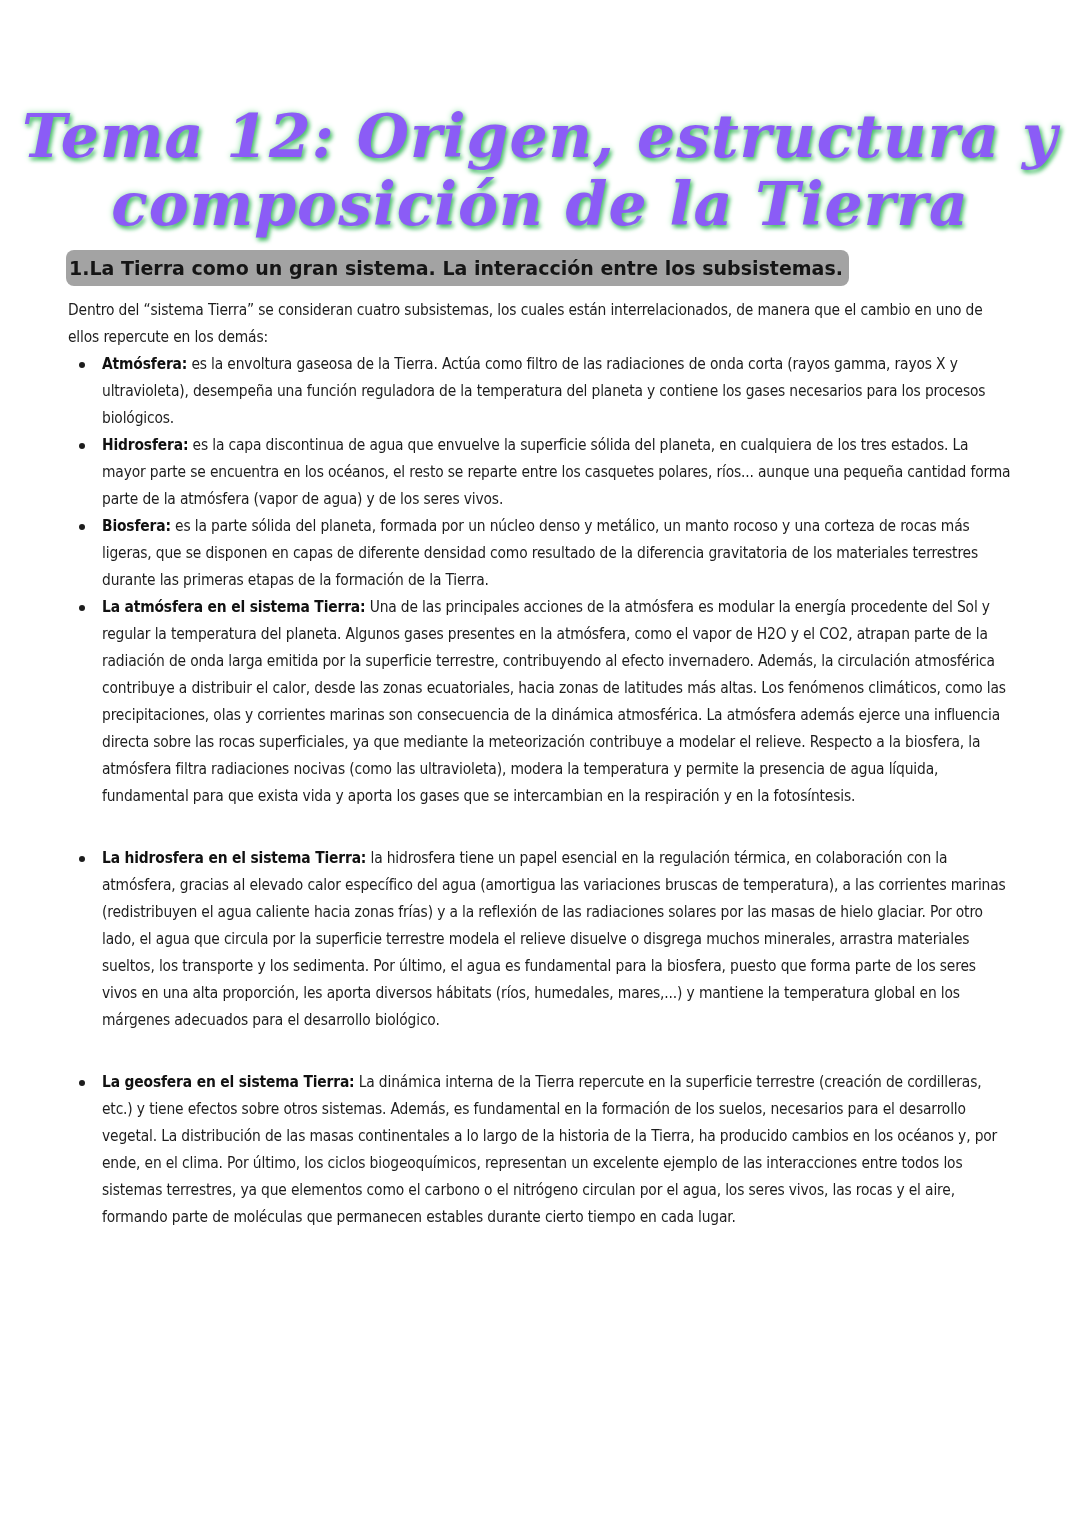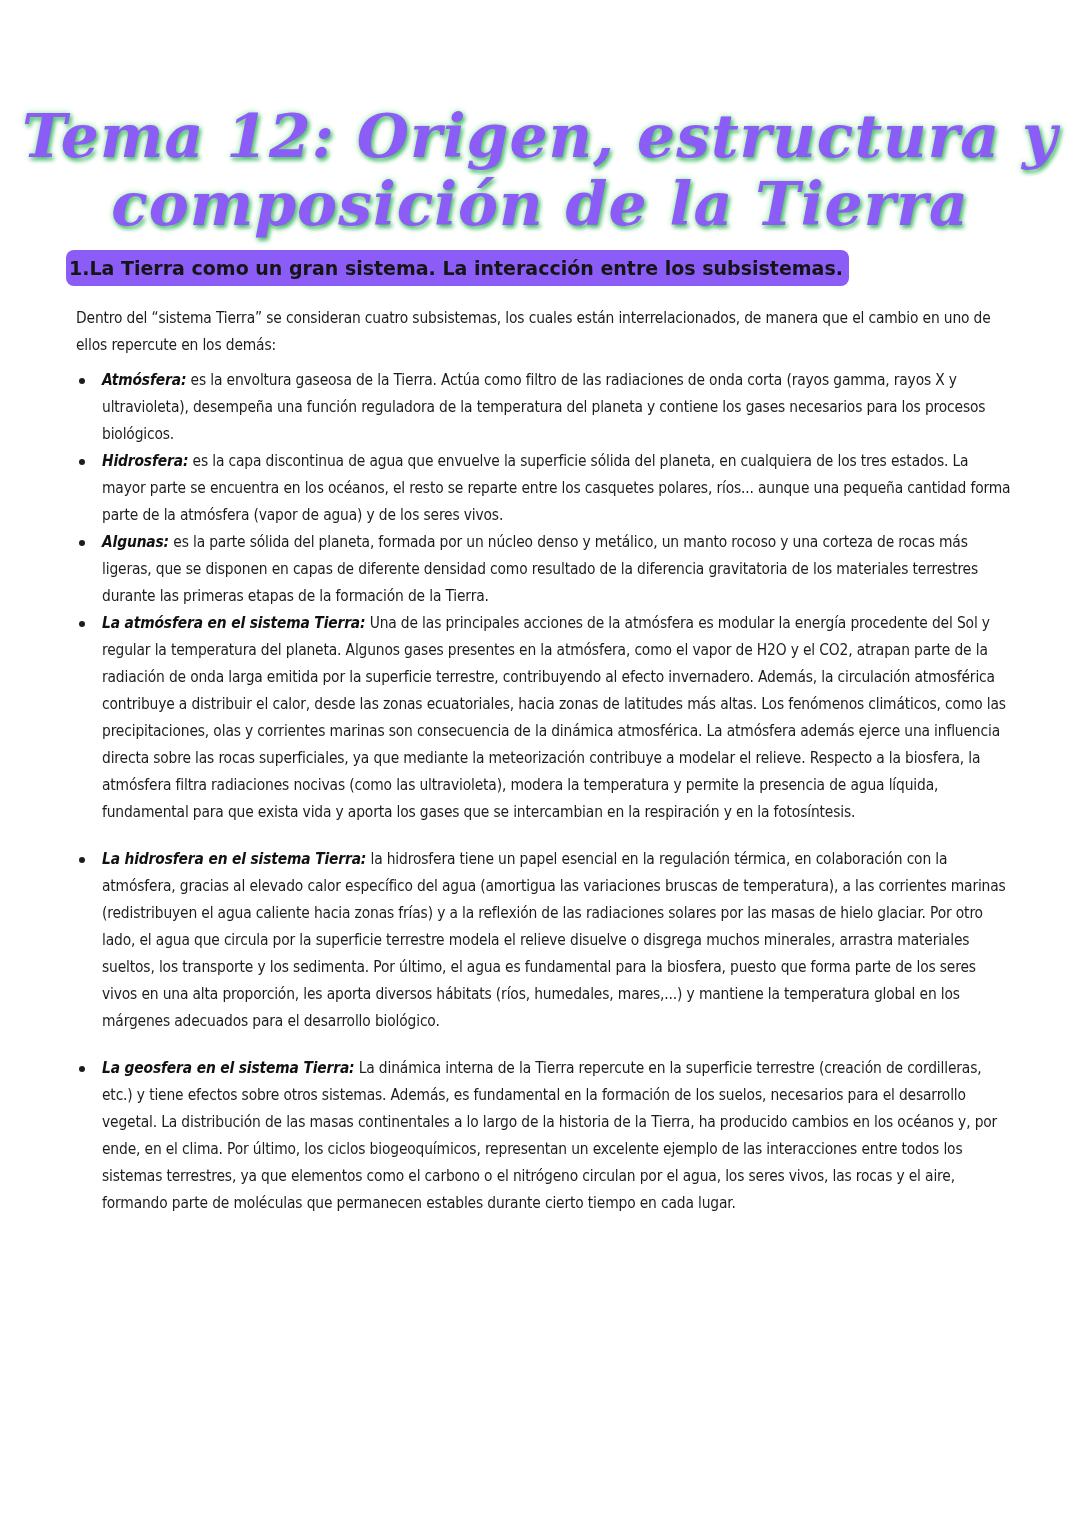--- a/index.html
+++ b/index.html
@@ -25,60 +25,60 @@
       letter-spacing: 1px;
       text-shadow: 2px 3px 4px #4fbf6e, 0 0 6px #8fe0a4;
     }
     .title .line { display: block; }
     .section-heading {
       position: absolute;
       left: 66px;
       top: 250px;
       height: 36px;
       padding: 0 6px 0 3px;
-      background: #8b5cf6;
+      background: #a3a3a3;
       border-radius: 8px;
       font-family: "DejaVu Sans", sans-serif;
       font-weight: bold;
       font-size: 19px;
       line-height: 36px;
       color: #151515;
       white-space: nowrap;
     }
     .content {
       position: absolute;
       left: 68px;
       top: 297px;
       width: 945px;
       font-family: "DejaVu Sans Condensed", "DejaVu Sans", sans-serif;
       font-size: 15.4px;
       line-height: 27px;
       letter-spacing: -0.15px;
       color: #1d1d1d;
     }
-    .content p { margin: 8px; }
+    .content p { margin: 0; }
     ul.bullets {
       list-style: none;
       margin: 0;
       padding: 0;
     }
     ul.bullets li {
       position: relative;
       padding-left: 34px;
     }
     ul.bullets li .bullet {
       position: absolute;
       left: 11px;
       top: 11px;
       width: 6px; height: 6px;
       border-radius: 50%;
       background: #1d1d1d;
     }
-    .term { font-weight: bold; color: #111; font-style: italic; }
-    .block-gap { margin-top: 20px; }
+    .term { font-weight: bold; color: #111; }
+    .block-gap { margin-top: 35px; }
   </style>
 </head>
 <body>
 
 <h1 class="title">
   <span class="line">Tema 12: Origen, estructura y</span>
   <span class="line">composición de la Tierra</span>
 </h1>
 
 <h2 class="section-heading" style="margin:0;">1.La Tierra como un gran sistema. La interacción entre los subsistemas.</h2>
@@ -90,21 +90,21 @@
     <li>
       <span class="bullet"></span>
       <span class="term">Atmósfera:</span><span> es la envoltura gaseosa de la Tierra. Actúa como filtro de las radiaciones de onda corta (rayos gamma, rayos X y ultravioleta), desempeña una función reguladora de la temperatura del planeta y contiene los gases necesarios para los procesos biológicos.</span>
     </li>
     <li>
       <span class="bullet"></span>
       <span class="term">Hidrosfera:</span><span> es la capa discontinua de agua que envuelve la superficie sólida del planeta, en cualquiera de los tres estados. La mayor parte se encuentra en los océanos, el resto se reparte entre los casquetes polares, ríos... aunque una pequeña cantidad forma parte de la atmósfera (vapor de agua) y de los seres vivos.</span>
     </li>
     <li>
       <span class="bullet"></span>
-      <span class="term">Algunas:</span><span> es la parte sólida del planeta, formada por un núcleo denso y metálico, un manto rocoso y una corteza de rocas más ligeras, que se disponen en capas de diferente densidad como resultado de la diferencia gravitatoria de los materiales terrestres durante las primeras etapas de la formación de la Tierra.</span>
+      <span class="term">Biosfera:</span><span> es la parte sólida del planeta, formada por un núcleo denso y metálico, un manto rocoso y una corteza de rocas más ligeras, que se disponen en capas de diferente densidad como resultado de la diferencia gravitatoria de los materiales terrestres durante las primeras etapas de la formación de la Tierra.</span>
     </li>
   </ul>
 
 
   <ul class="bullets">
     <li>
       <span class="bullet"></span>
       <span class="term">La atmósfera en el sistema Tierra:</span><span> Una de las principales acciones de la atmósfera es modular la energía procedente del Sol y regular la temperatura del planeta. Algunos gases presentes en la atmósfera, como el vapor de H2O y el CO2, atrapan parte de la radiación de onda larga emitida por la superficie terrestre, contribuyendo al efecto invernadero. Además, la circulación atmosférica contribuye a distribuir el calor, desde las zonas ecuatoriales, hacia zonas de latitudes más altas. Los fenómenos climáticos, como las precipitaciones, olas y corrientes marinas son consecuencia de la dinámica atmosférica. La atmósfera además ejerce una influencia directa sobre las rocas superficiales, ya que mediante la meteorización contribuye a modelar el relieve. Respecto a la biosfera, la atmósfera filtra radiaciones nocivas (como las ultravioleta), modera la temperatura y permite la presencia de agua líquida, fundamental para que exista vida y aporta los gases que se intercambian en la respiración y en la fotosíntesis.</span>
     </li>
     <li class="block-gap">

